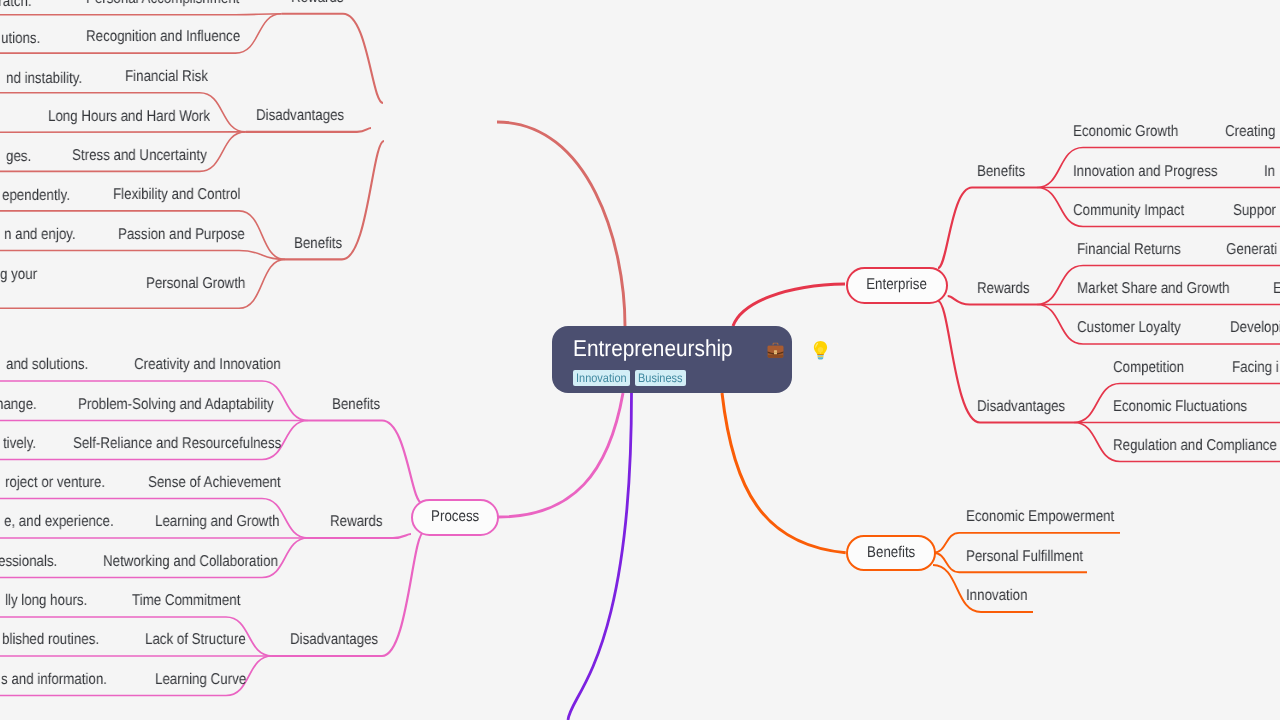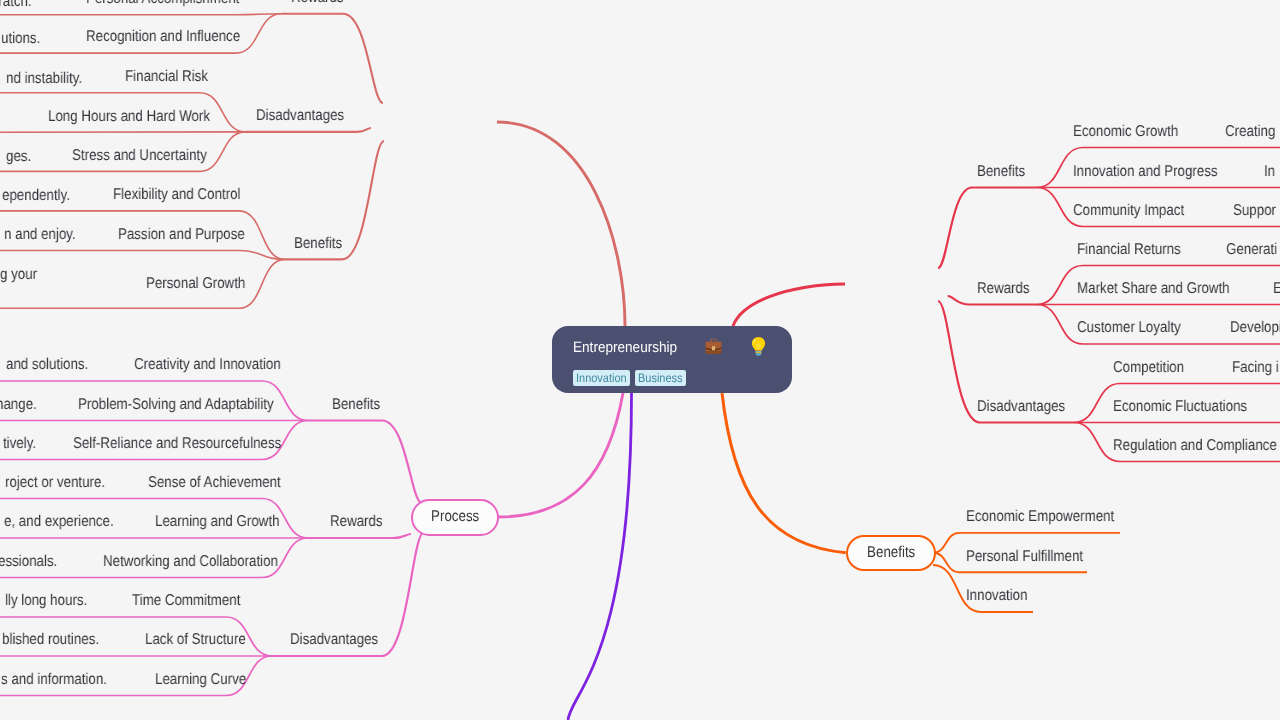--- a/index.html
+++ b/index.html
@@ -13,22 +13,22 @@
          background:#f5f5f5;}
   svg#links{position:absolute;left:0;top:0;width:1280px;height:720px;}
   #nodes{position:absolute;left:0;top:0;width:1280px;height:720px;}
   .lbl,.desc{position:absolute;white-space:nowrap;color:#36383c;font-size:15.6px;
        line-height:19px;transform:scaleX(0.855);transform-origin:0 50%;}
   .pill{position:absolute;background:#fcfcfc;border-radius:999px;box-sizing:border-box;
         white-space:nowrap;color:#36383c;font-size:15.6px;display:flex;
         align-items:center;justify-content:center;}
   .pill span{display:inline-block;transform:scaleX(0.855);}
   #root-node{position:absolute;background:#4b4f70;border-radius:16px;box-sizing:border-box;}
-  #root-title{position:absolute;color:#fff;font-size:15px;white-space:nowrap;
-              line-height:24px;display:flex;align-items:flex-start;gap:22px;}
+  #root-title{position:absolute;color:#fff;font-size:23px;white-space:nowrap;
+              line-height:24px;display:flex;align-items:flex-end;gap:22px;}
   #root-title .t{display:inline-block;transform:scaleX(0.905);transform-origin:0 50%;
        margin-right:-12.6px;}
   #root-tags{position:absolute;display:flex;gap:5px;}
   .tag{background:#d3eef6;color:#4189a0;font-size:12.2px;line-height:12px;
        padding:2px 3px;border-radius:2px;white-space:nowrap;display:inline-block;}
   .tag i{font-style:normal;display:inline-block;transform:scaleX(0.9);
          transform-origin:0 50%;}
 </style>
 </head>
 <body>
@@ -117,20 +117,23 @@
       <div class="lbl" style="left: 48px; top: 106.6px;">Long Hours and Hard Work</div>
       <div class="lbl" style="left: 72px; top: 145.7px;">Stress and Uncertainty</div>
       <div class="desc" style="top: 147px; left: 5.8px; visibility: visible;">ges.</div>
       <div class="lbl" style="left: 293.6px; top: 233.7px;">Benefits</div>
       <div class="lbl" style="left: 113px; top: 185.2px;">Flexibility and Control</div>
       <div class="desc" style="top: 186px; left: 2px; visibility: visible;">ependently.</div>
       <div class="lbl" style="left: 118px; top: 224.8px;">Passion and Purpose</div>
       <div class="desc" style="top: 225px; left: 4.3px; visibility: visible;">n and enjoy.</div>
       <div class="lbl" style="left: 146px; top: 274px;">Personal Growth</div>
       <div class="desc" style="top: 265.4px; left: -0.1px; visibility: visible;">g your</div>
+      <div class="pill" style="left: 845.6px; top: 266.5px; width: 101.8px; height: 36.6px; border: 2.8px solid rgb(229, 54, 75);">
+        <span>Enterprise</span>
+      </div>
       <div class="lbl" style="left: 977px; top: 161.8px;">Benefits</div>
       <div class="lbl" style="left: 1073px; top: 121.8px;">Economic Growth</div>
       <div class="desc" style="top: 121.8px; left: 1225px;">Creating</div>
       <div class="lbl" style="left: 1073px; top: 161.8px;">Innovation and Progress</div>
       <div class="desc" style="top: 161.8px; left: 1264px;">In</div>
       <div class="lbl" style="left: 1073px; top: 200.8px;">Community Impact</div>
       <div class="desc" style="top: 200.8px; left: 1233px;">Suppor</div>
       <div class="lbl" style="left: 977px; top: 278.8px;">Rewards</div>
       <div class="lbl" style="left: 1077px; top: 239.8px;">Financial Returns</div>
       <div class="desc" style="top: 239.8px; left: 1226px;">Generati</div>

